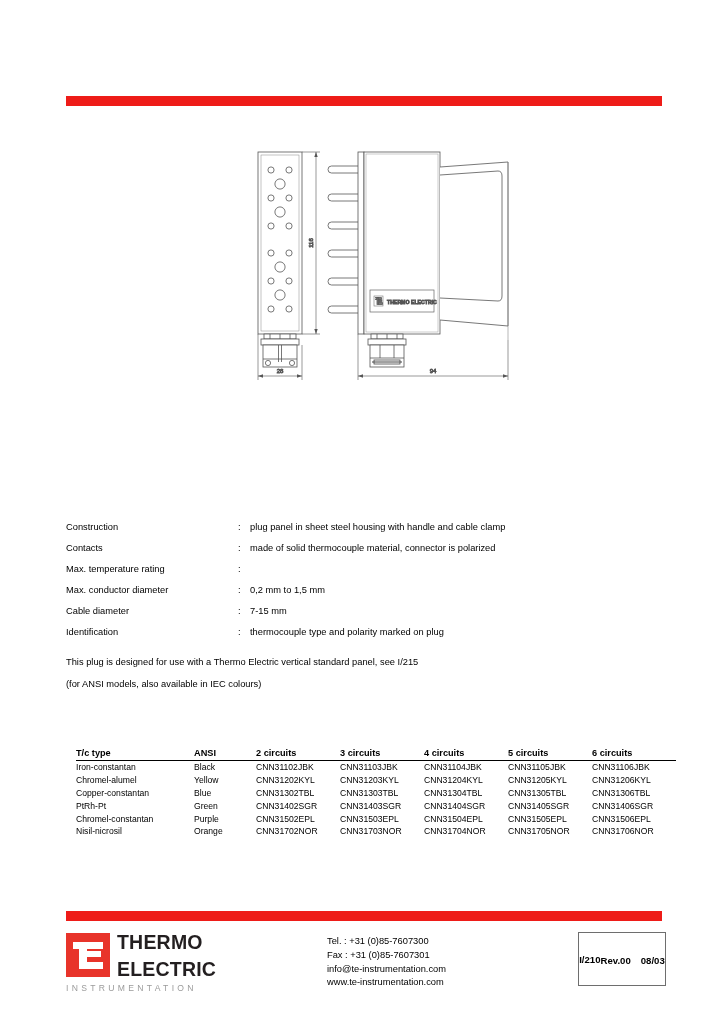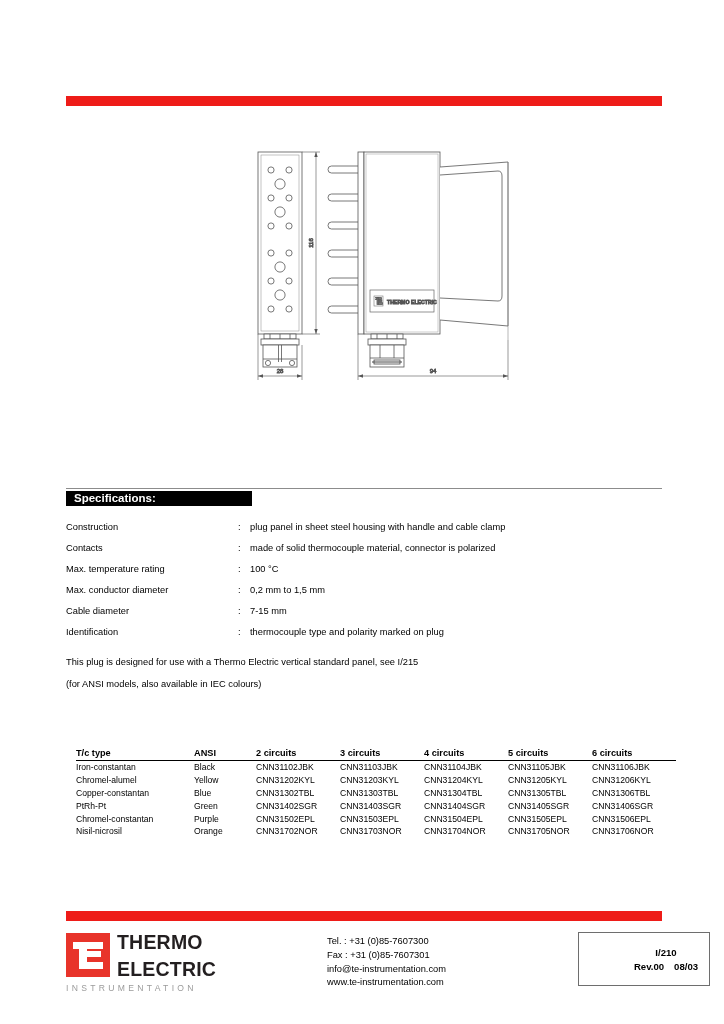--- a/index.html
+++ b/index.html
@@ -58,21 +58,21 @@
   .logo-mark .stem{position:absolute;left:13px;top:9px;width:8px;height:27px;background:#fff;}
   .logo-mark .bar-m{position:absolute;left:21px;top:18px;width:14px;height:6px;background:#fff;}
   .logo-mark .bar-b{position:absolute;left:21px;top:29px;width:16px;height:7px;background:#fff;}
   .logo-words{margin-left:7px;line-height:0.98;}
   .logo-w1,.logo-w2{font-size:19.5px;font-weight:bold;letter-spacing:0.2px;color:#231f20;}
   .logo-w2{margin-top:8px;}
   .logo-sub{margin-top:4px;font-size:8.6px;letter-spacing:3.3px;color:#9b9b9b;}
 
   .contact{position:absolute;left:327px;top:10px;font-size:9.3px;line-height:1.48;}
   .revbox{position:absolute;left:578px;top:7px;width:86px;height:52px;border:1px solid #6e6e6e;
-    display:flex;flex-direction:column;align-items:center;justify-content:center;padding-left:44px;}
+    display:flex;flex-direction:row;align-items:center;justify-content:center;}
   .rev-1{font-size:9.6px;font-weight:bold;}
   .rev-2{font-size:9.6px;font-weight:bold;margin-top:3px;}
   .rev-2 span{margin-left:10px;}
 </style>
 </head>
 <body>
 
 <div class="page">
 
   <div class="redbar top"></div>
@@ -189,42 +189,35 @@
           <line x1="268" y1="200" x2="268" y2="240"></line>
           <line x1="118" y1="236" x2="268" y2="236"></line>
           <path d="M118 236 l5 -1.7 v3.4 z" fill="#555" stroke="none"></path>
           <path d="M268 236 l-5 -1.7 v3.4 z" fill="#555" stroke="none"></path>
         </g>
         <text x="193" y="233" text-anchor="middle" font-family="Liberation Sans, sans-serif" font-size="6" fill="#444">94</text>
       </g>
     </svg>
   </div>
 
-  <div class="sec" style="top:488px;">
-    <div class="sec-bar">
-      <div class="blk"></div>
-      <div class="lbl">Specifications:</div>
-    </div>
-  </div>
 
   <div class="spec-list">
     <div class="spec-row">
       <div class="spec-key">Construction</div>
       <div class="spec-colon">:</div>
       <div class="spec-val">plug panel in sheet steel housing with handle and cable clamp</div>
     </div>
     <div class="spec-row">
       <div class="spec-key">Contacts</div>
       <div class="spec-colon">:</div>
       <div class="spec-val">made of solid thermocouple material, connector is polarized</div>
     </div>
     <div class="spec-row">
       <div class="spec-key">Max. temperature rating</div>
       <div class="spec-colon">:</div>
-      <div class="spec-val">100 °C</div>
     </div>
     <div class="spec-row">
       <div class="spec-key">Max. conductor diameter</div>
       <div class="spec-colon">:</div>
       <div class="spec-val">0,2 mm to 1,5 mm</div>
     </div>
     <div class="spec-row">
       <div class="spec-key">Cable diameter</div>
       <div class="spec-colon">:</div>
       <div class="spec-val">7-15 mm</div>

